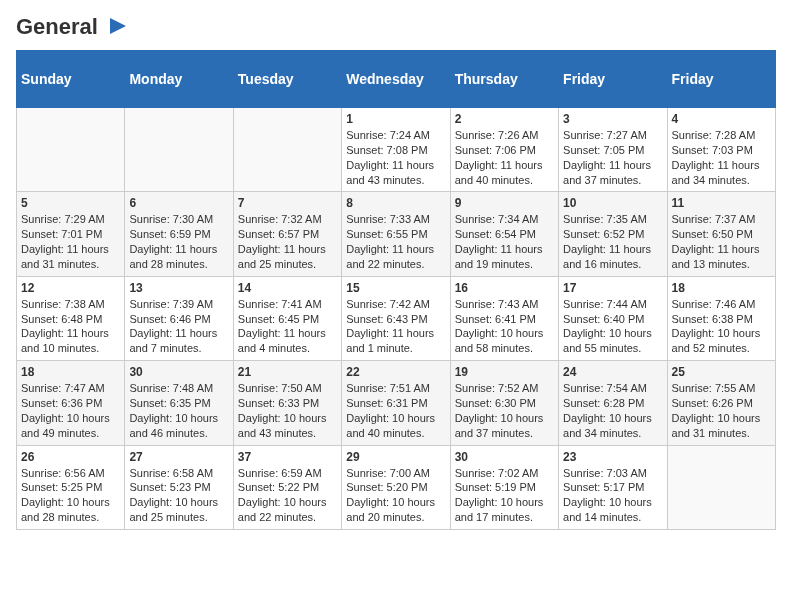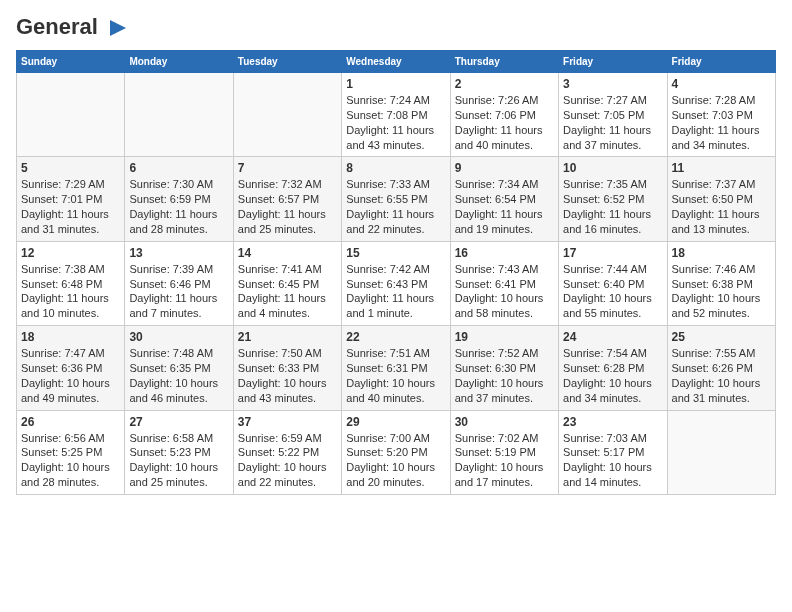--- a/index.html
+++ b/index.html
@@ -39,23 +39,23 @@
       color: #555;
     }
     table {
       width: 100%;
       border-collapse: collapse;
       font-size: 10px;
     }
     thead th {
       background: #2a6db5;
       color: #fff;
-      padding: 5px 4px;
+      padding: 20px 4px;
       text-align: left;
-      font-size: 10px;
+      font-size: 14px;
       font-weight: bold;
       border: 1px solid #2a6db5;
     }
     tbody td {
       border: 1px solid #ccc;
       vertical-align: top;
       padding: 4px;
       height: 80px;
       width: 14.28%;
     }
@@ -73,21 +73,21 @@
     }
     tbody tr:nth-child(odd) td { background: #fff; }
     tbody tr:nth-child(even) td { background: #f5f5f5; }
     .empty { background: #f9f9f9 !important; }
   </style>
 </head>
 <body>
 
 <div class="header">
   <div class="logo">
-    <div style="display:flex;align-items:flex-end;gap:6px;">
+    <div style="display:flex;align-items:flex-start;gap:6px;">
       <span class="logo-text">
         <span style="color:#333;">General</span>
       </span>
       <svg width="28" height="20" viewBox="0 0 28 20">
         <polygon points="6,2 22,10 6,18" fill="#2a6db5"></polygon>
       </svg>
     </div>
     <span class="logo-text" style="color:#2a6db5;font-size:22px;"></span>
   </div>
   <div class="title-block">

